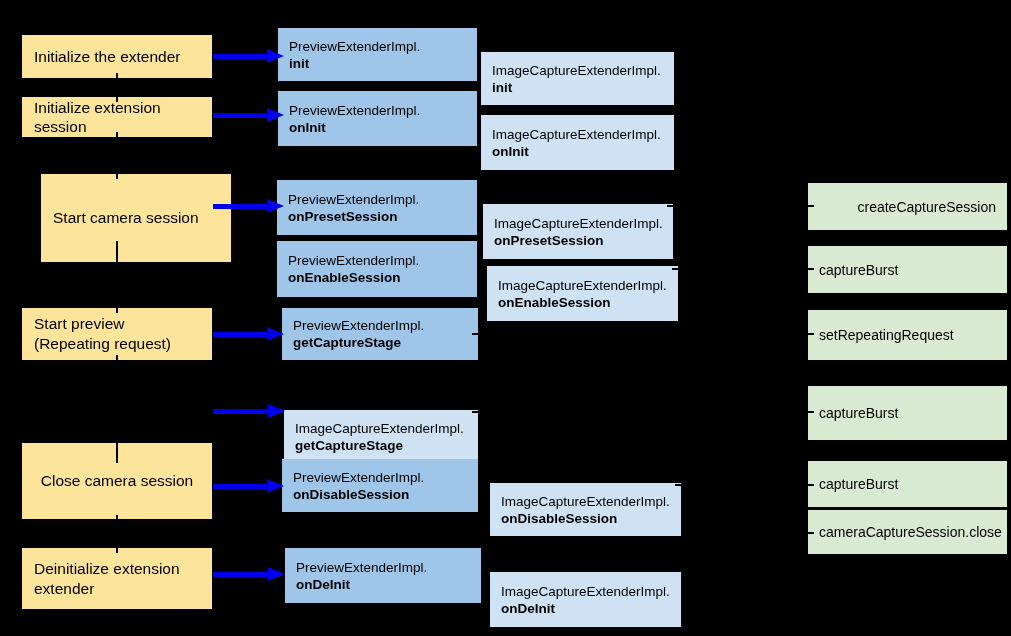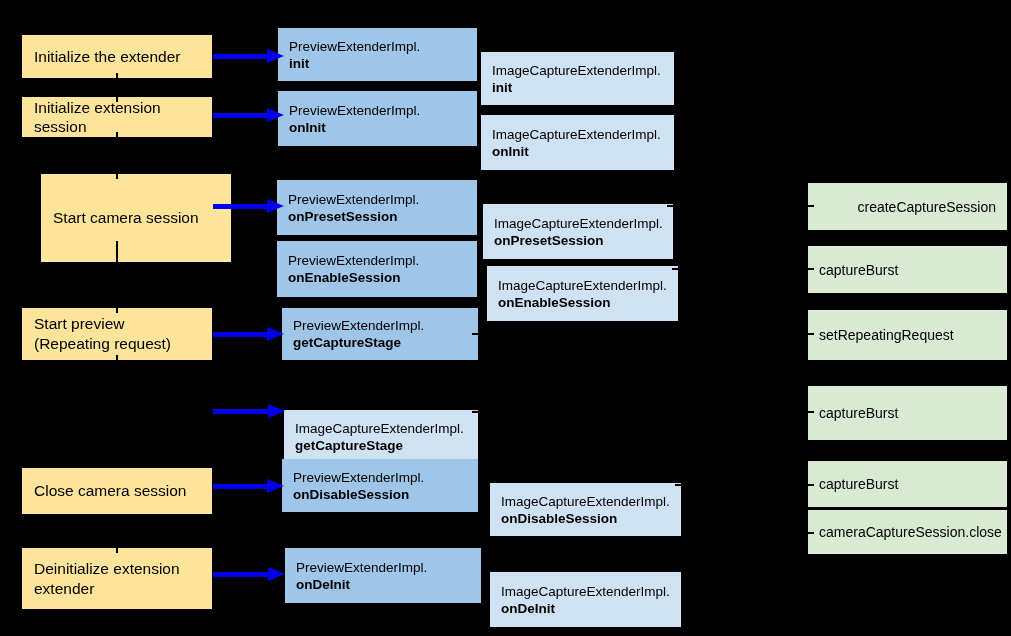--- a/index.html
+++ b/index.html
@@ -40,21 +40,21 @@
     </div>
   <div class="box step" style="left:22px;top:97px;width:190px;height:40px;line-height:19px;">
       <span>Initialize extension session</span>
     </div>
   <div class="box step" style="left:5px;top:174px;width:190px;height:88px;margin-left:36px;">
       <span>Start camera session</span>
     </div>
   <div class="box step" style="left:22px;top:308px;width:190px;height:52px;">
       <span>Start preview (Repeating request)</span>
     </div>
-  <div class="box step" style="left:22px;top:468px;width:190px;height:46px;">
+  <div class="box step" style="left:22px;top:443px;width:190px;height:76px;align-items:center;">
       <span>Close camera session</span>
     </div>
   <div class="box step" style="left:22px;top:548px;width:190px;height:61px;">
       <span>Deinitialize extension extender</span>
     </div>
 
   <div class="box impl prev" style="left:278px;top:28px;width:199px;height:53px;">
     <span>PreviewExtenderImpl.</span>
     <span class="method">init</span>
   </div>

